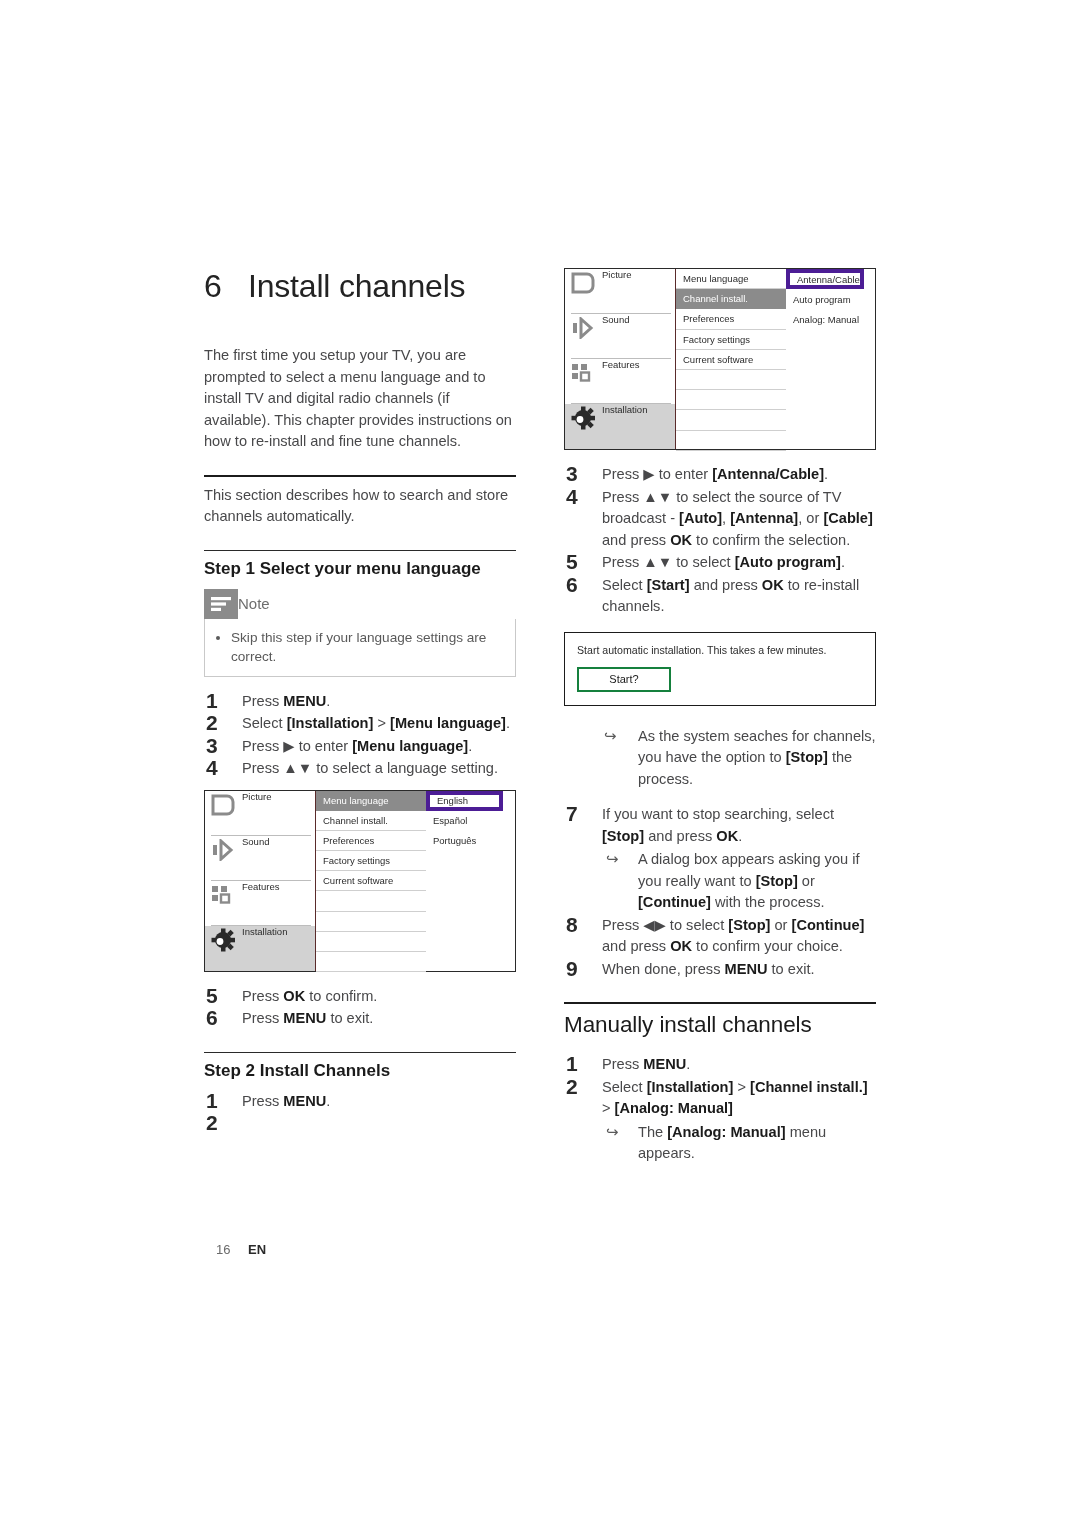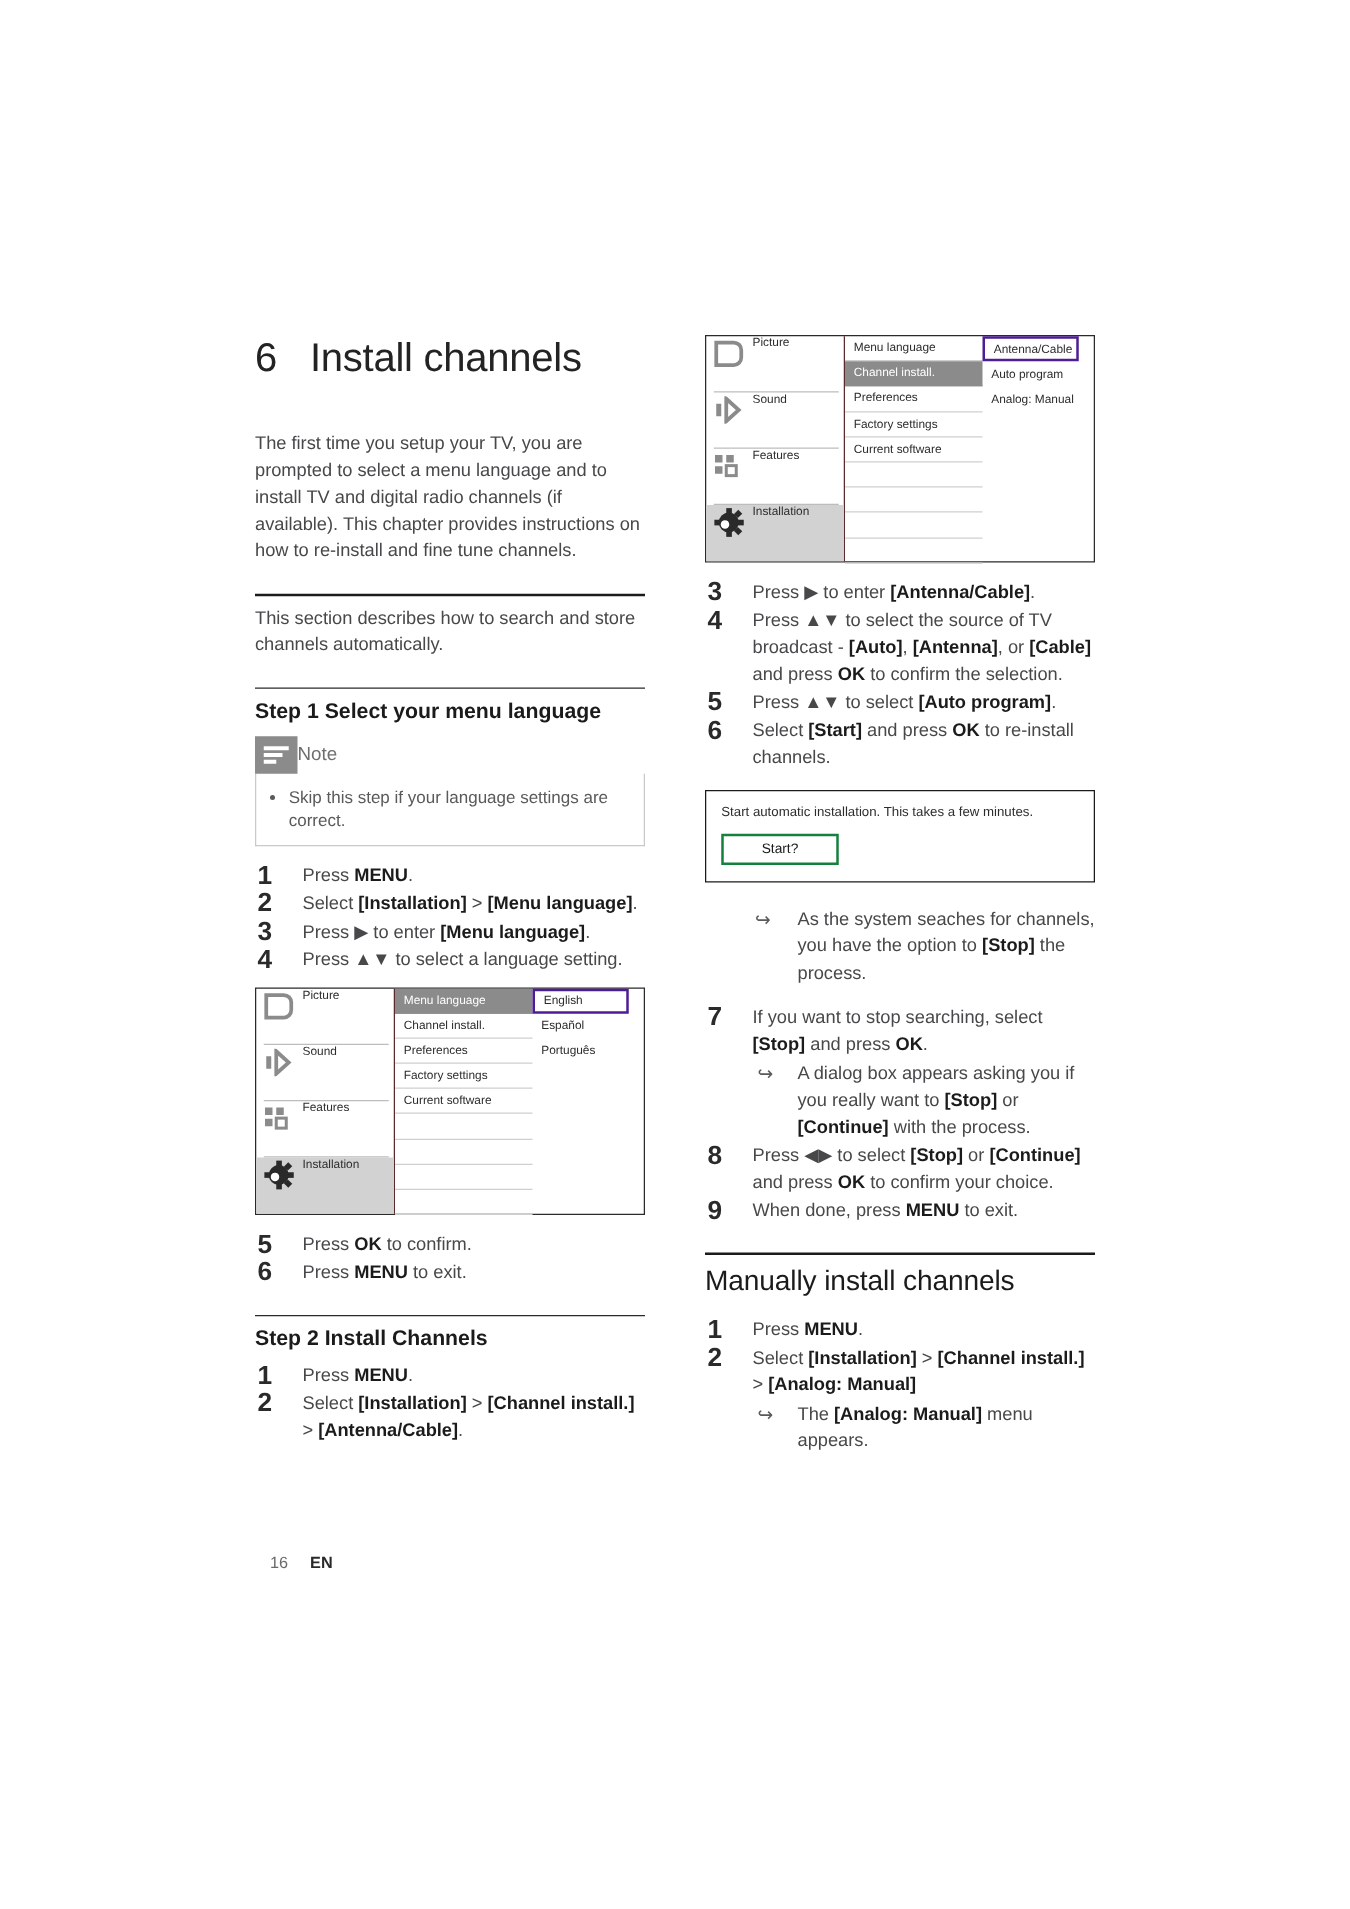--- a/index.html
+++ b/index.html
@@ -251,21 +251,21 @@
   .tv-right-item {
     height: 20.2px;
     font-size: 9.5px;
     color: #2c2c2c;
     display: flex;
     align-items: center;
     padding-left: 7px;
     box-sizing: border-box;
   }
   .tv-right-item.boxed {
-    border: 2px solid #4c1d95;
+    border: 4px solid #4c1d95;
     margin-right: 12px;
   }
 
   
   .dialog {
     border: 1.6px solid #1b1b1b;
     padding: 11px 12px 13px 12px;
     margin: 14px 0 20px 0;
     box-sizing: border-box;
   }
@@ -414,21 +414,21 @@
 
     <ol class="steps" id="step1-steps-after">
         <li><span class="num">5</span><span><span>Press </span><b>OK</b><span> to confirm.</span></span></li>
         <li><span class="num">6</span><span><span>Press </span><b>MENU</b><span> to exit.</span></span></li>
       </ol>
 
     <div class="rule-thin"></div>
     <h3 class="sub">Step 2 Install Channels</h3>
     <ol class="steps" id="step2-steps">
         <li><span class="num">1</span><span><span>Press </span><b>MENU</b><span>.</span></span></li>
-        <li><span class="num">2</span><span><span>Select </span><b>[Installation]</b><span> &gt; </span><b>[Channel install.]</b><span> &gt; </span><b>[Antenna/Cable]</b><span>.</span></span></li>
+        <li><span class="num">2</span></li>
       </ol>
   </div>
 
   <div class="col-right">
 
     <div class="tvmenu" id="tvmenu-channel" style="margin-top:0;">
         <div class="tv-left">
           <div class="tv-left-item">
             <span class="ico">
               <svg width="26" height="22" viewBox="0 0 26 22">

